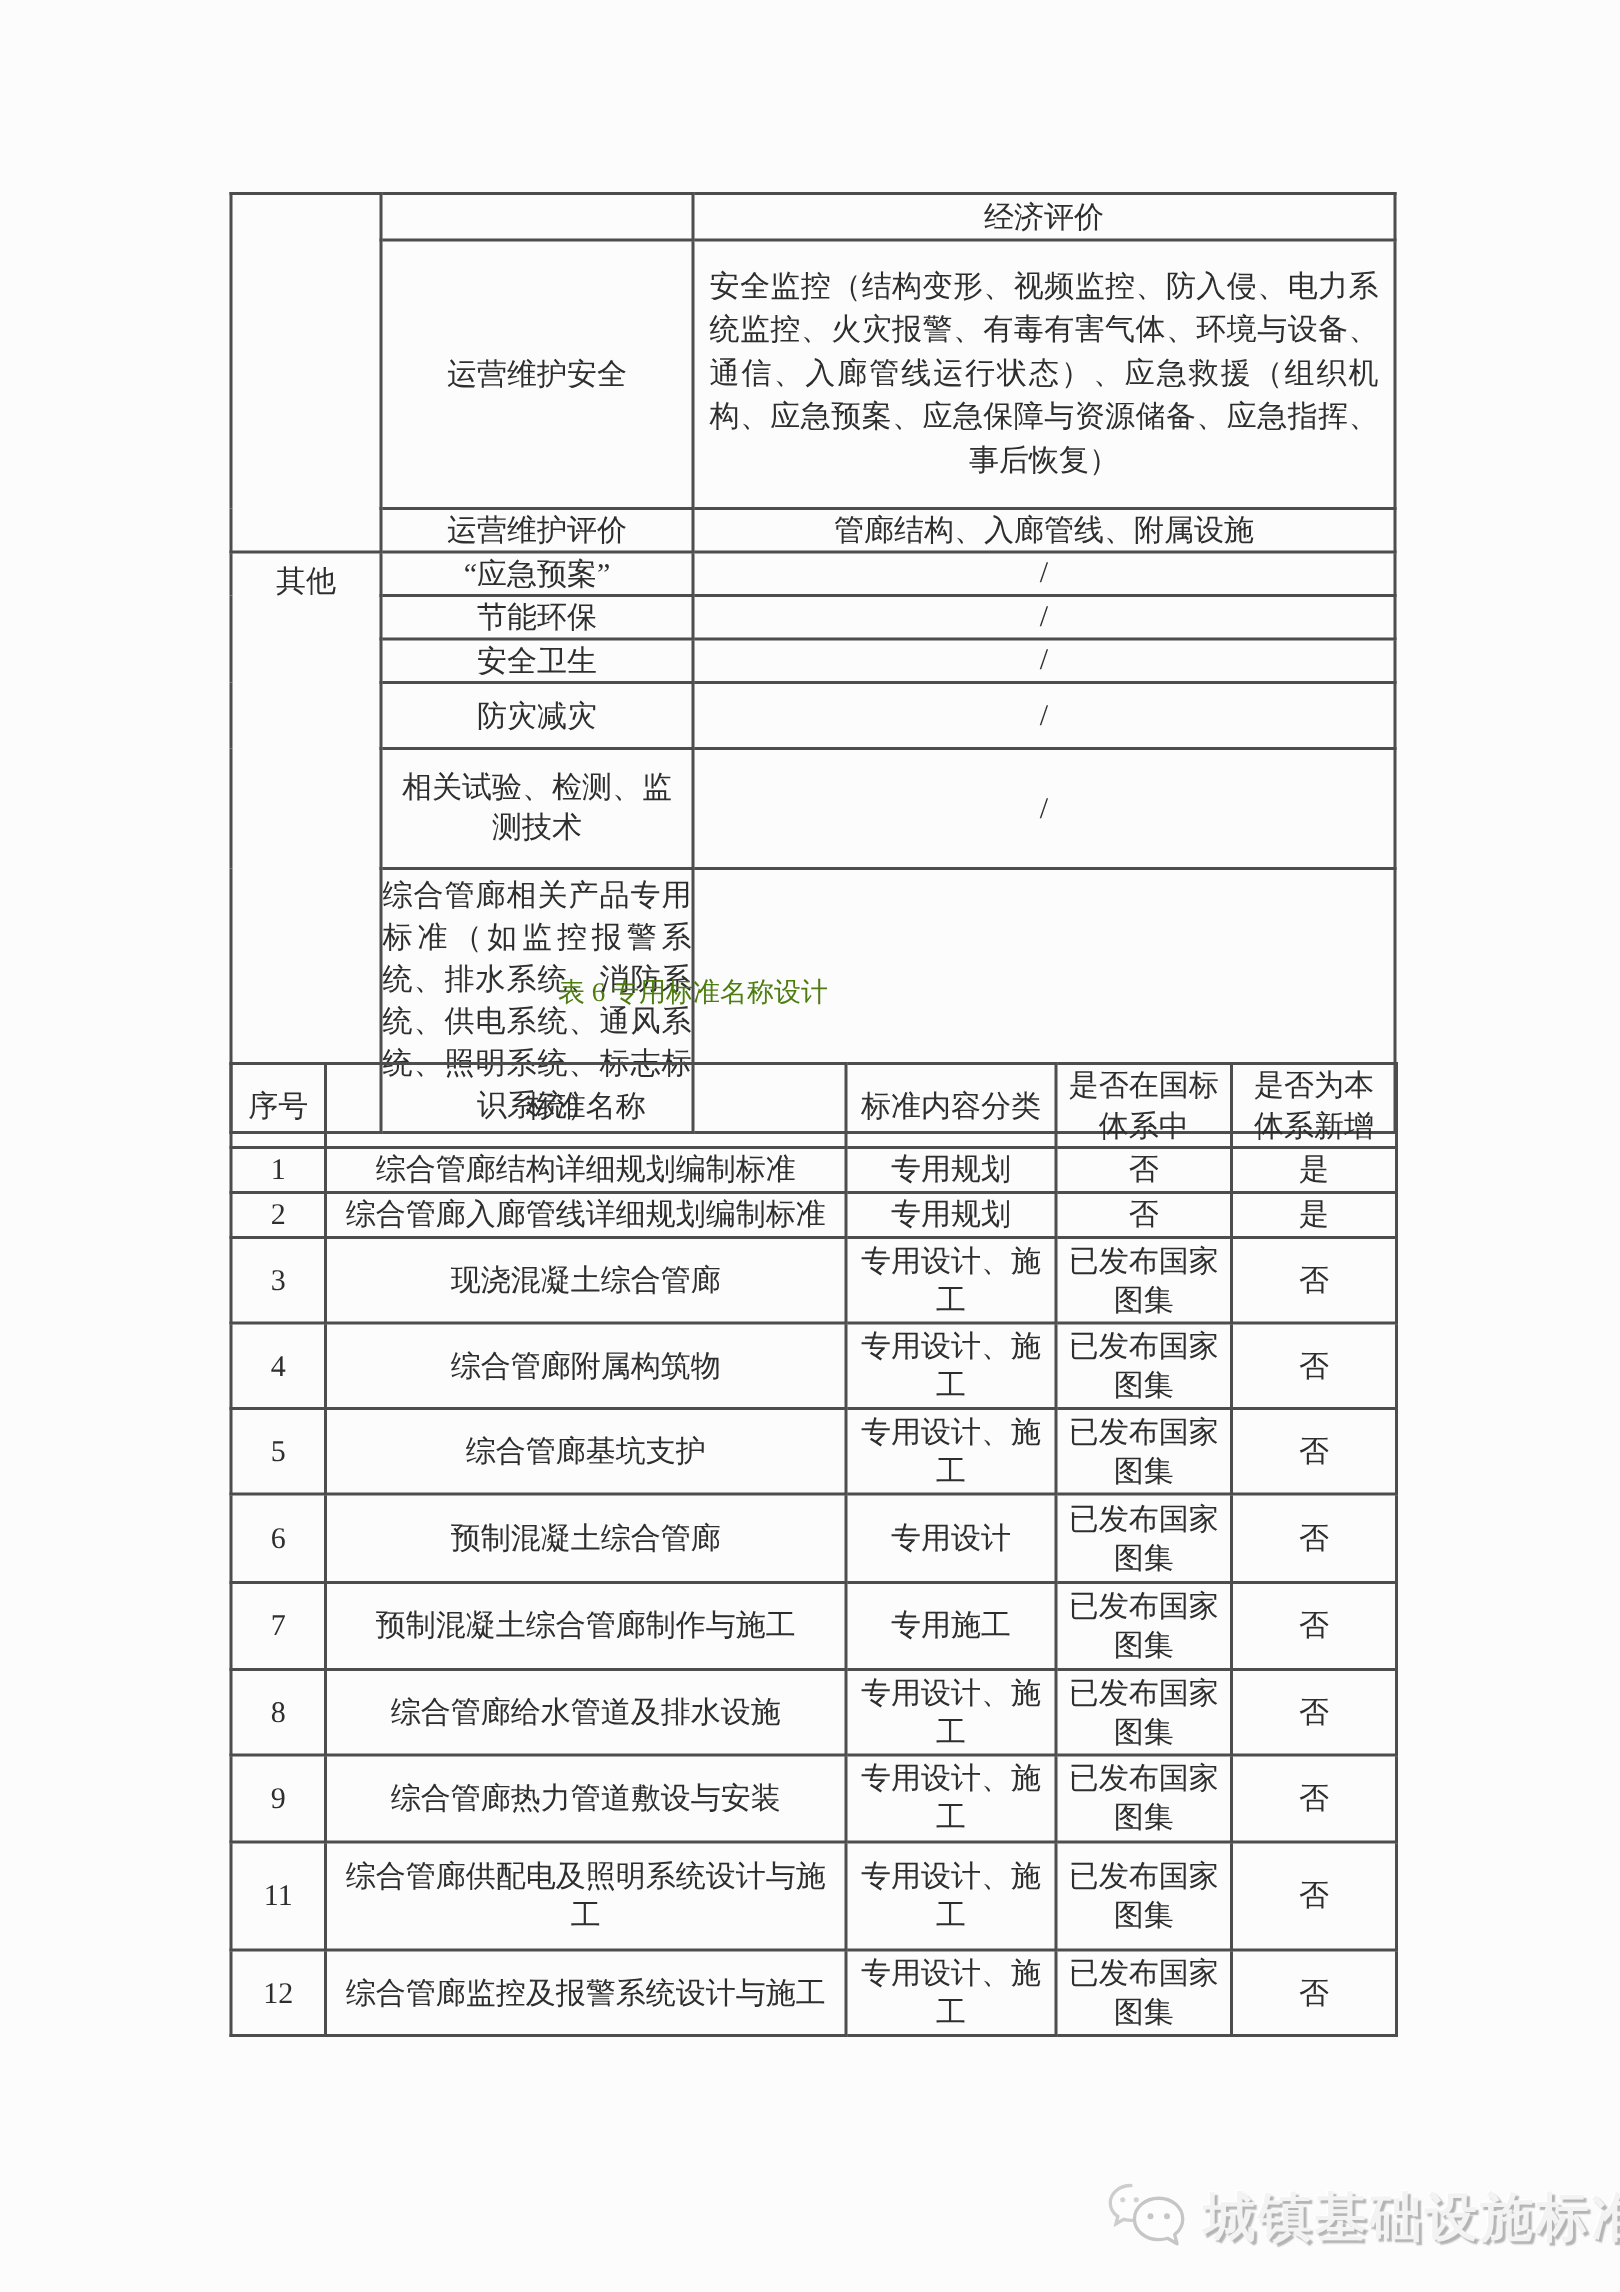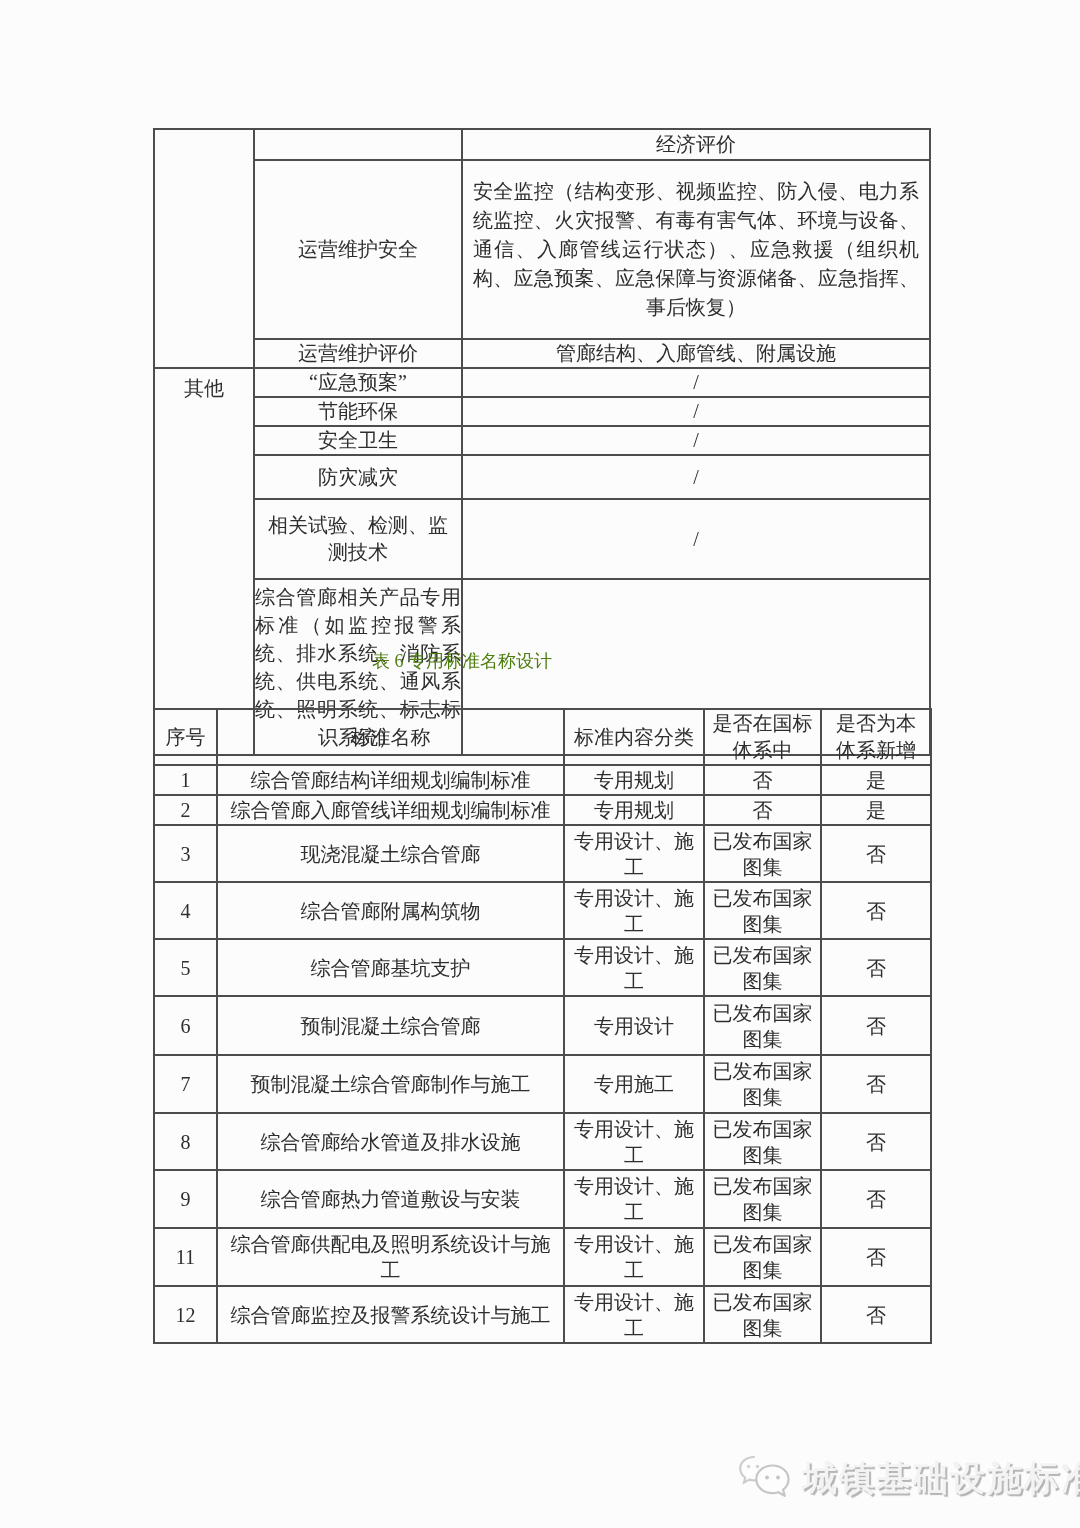--- a/index.html
+++ b/index.html
@@ -187,21 +187,21 @@
         <td>已发布国家图集</td>
         <td>否</td>
       </tr>
       <tr style="height:58px">
         <td>9</td>
         <td>综合管廊热力管道敷设与安装</td>
         <td>专用设计、施工</td>
         <td>已发布国家图集</td>
         <td>否</td>
       </tr>
-      <tr style="height:58px">
+      <tr style="height:72px">
         <td>11</td>
         <td>综合管廊供配电及照明系统设计与施工</td>
         <td>专用设计、施工</td>
         <td>已发布国家图集</td>
         <td>否</td>
       </tr>
       <tr style="height:57px">
         <td>12</td>
         <td>综合管廊监控及报警系统设计与施工</td>
         <td>专用设计、施工</td>

